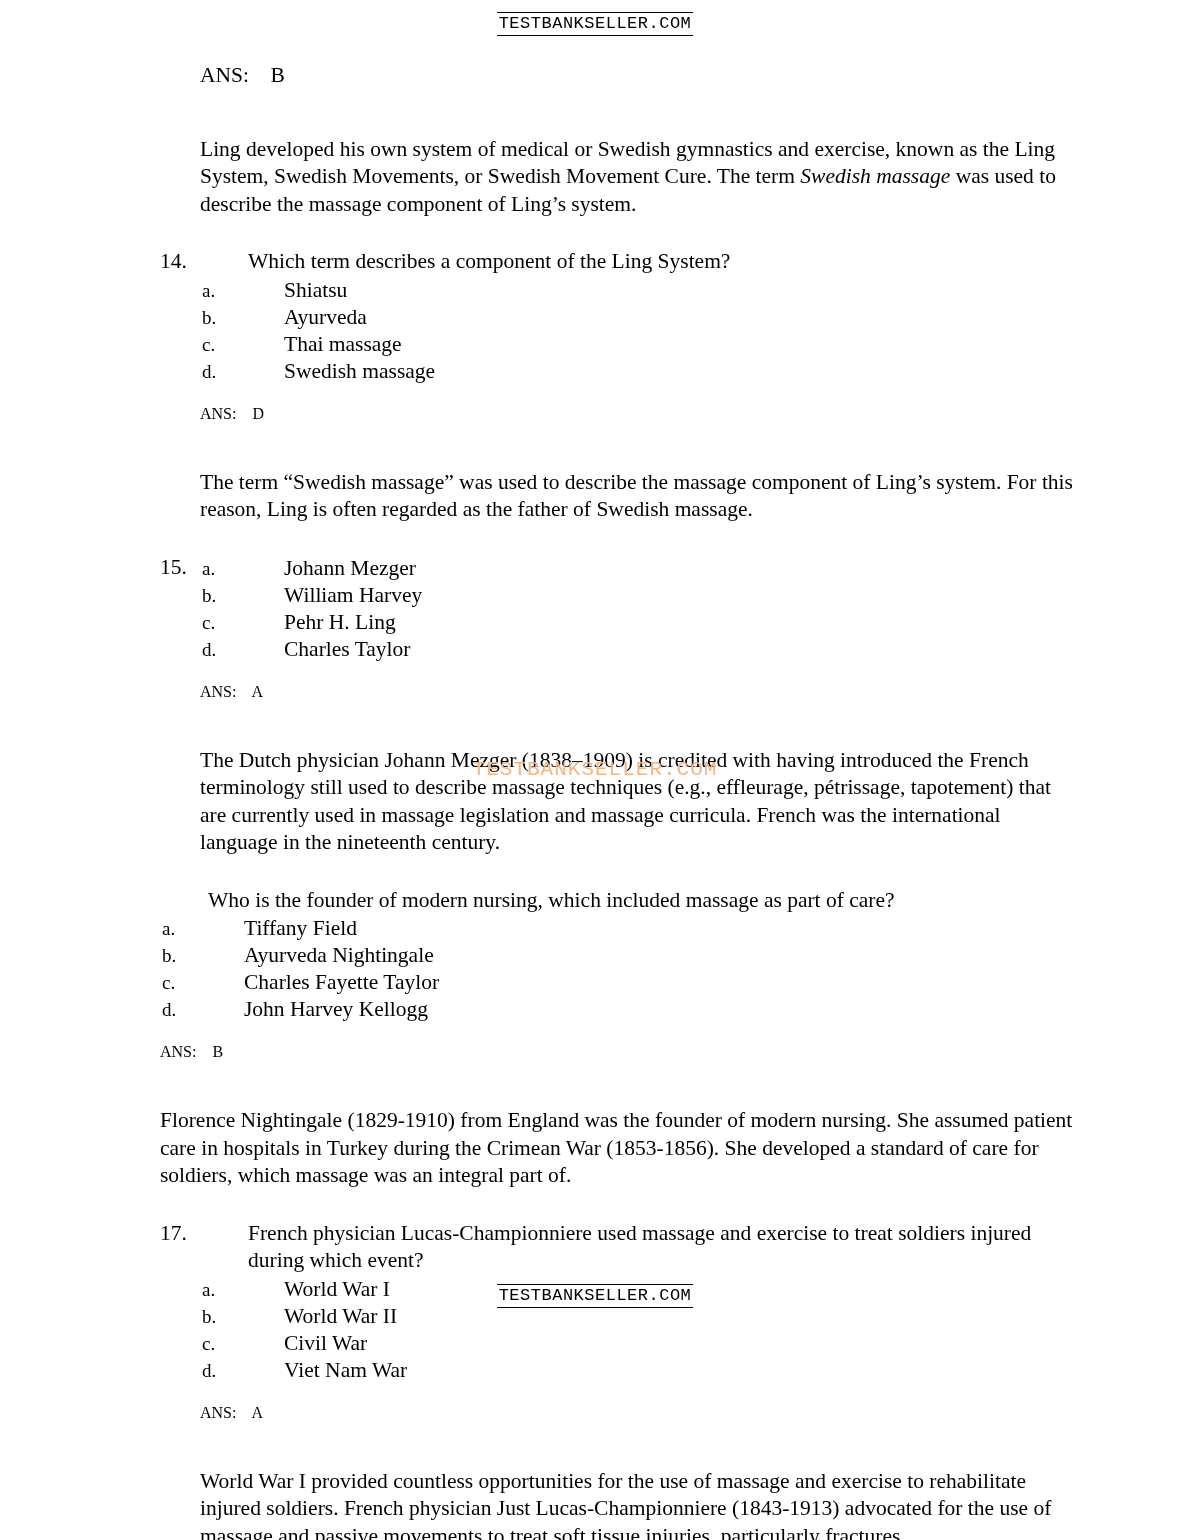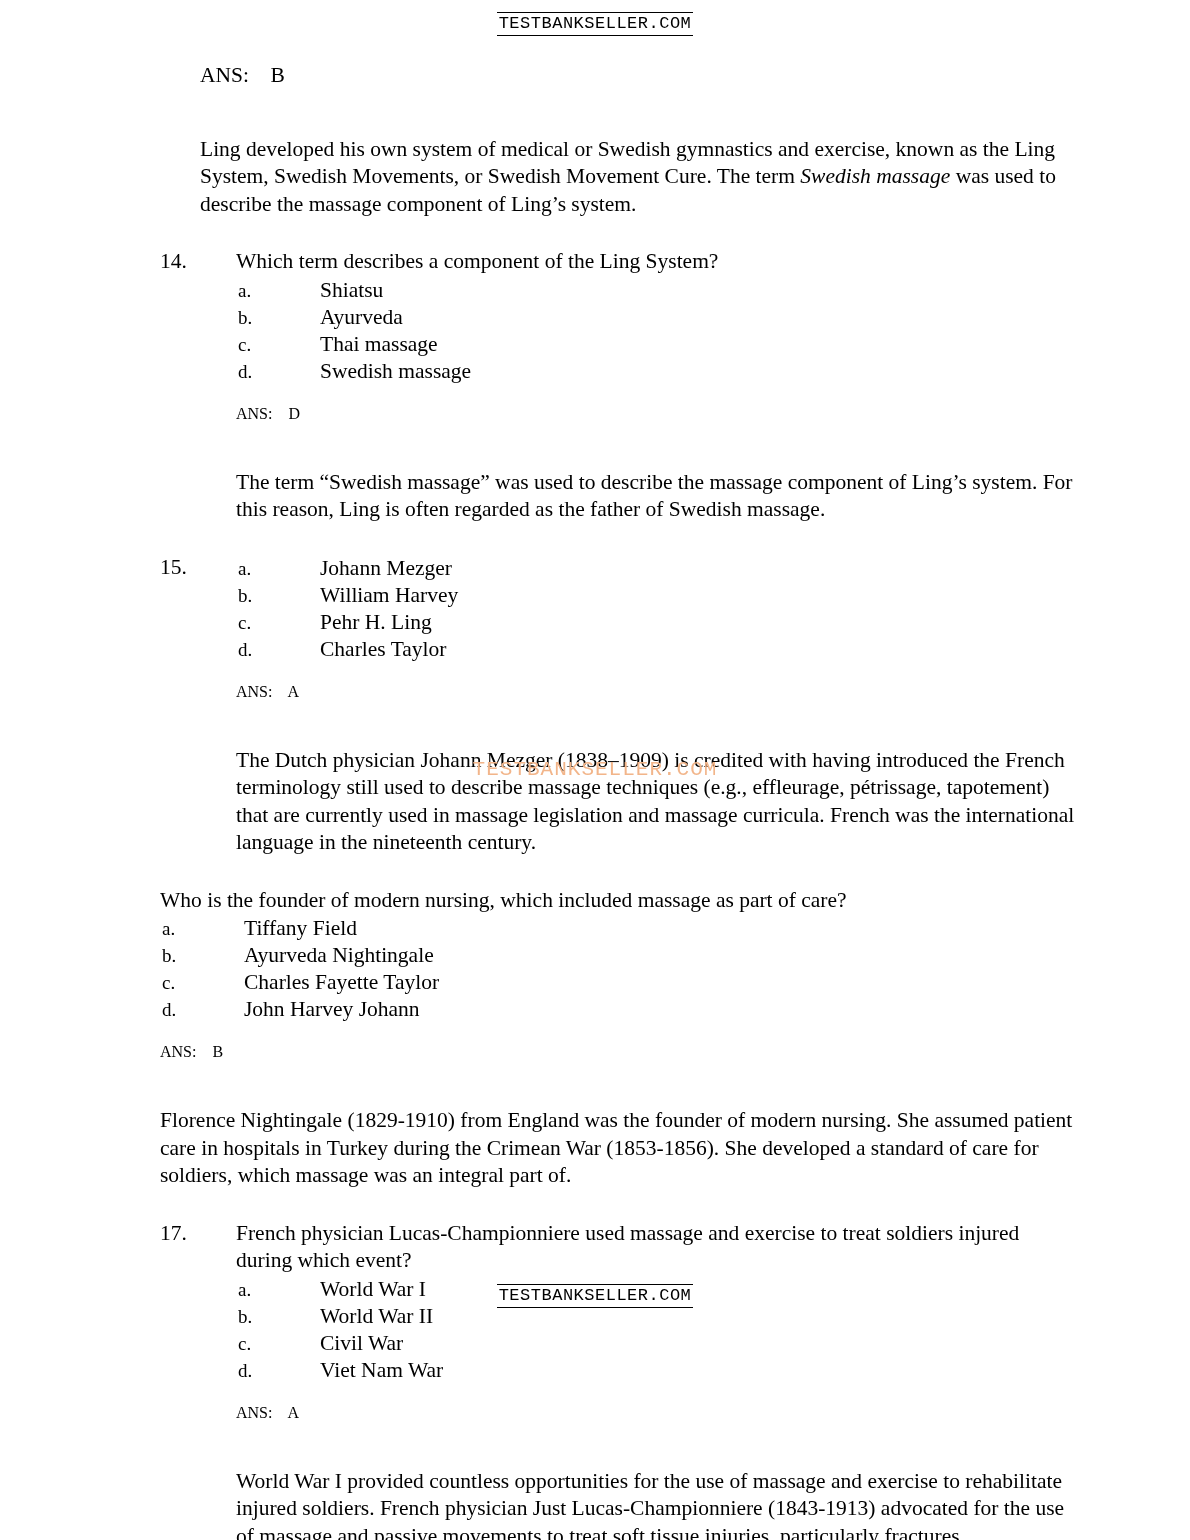--- a/index.html
+++ b/index.html
@@ -58,34 +58,34 @@
   .expl {
     font-size: 21.5px;
     line-height: 27.5px;
     text-align: left;
     margin-top: 46px;
   }
 
   .q-item {
     display: flex;
     margin-top: 30px;
-    gap: 36px;
   }
   .q-num {
     width: 40px;
     flex: 0 0 40px;
     font-size: 21.5px;
     line-height: 27.5px;
   }
   .q-body {
     flex: 1 1 auto;
   }
   .q-text {
     font-size: 21.5px;
     line-height: 27.5px;
+    margin-left: 48px;
   }
   .choices {
     margin-top: 1px;
   }
   .choice {
     display: flex;
     font-size: 21.5px;
     line-height: 27px;
     margin-left: 2px;
   }
@@ -213,21 +213,21 @@
           <div class="choice">
             <span class="choice-letter">b.</span>
             <span class="choice-text">Ayurveda Nightingale</span>
           </div>
           <div class="choice">
             <span class="choice-letter">c.</span>
             <span class="choice-text">Charles Fayette Taylor</span>
           </div>
           <div class="choice">
             <span class="choice-letter">d.</span>
-            <span class="choice-text">John Harvey Johann</span>
+            <span class="choice-text">John Harvey Kellogg</span>
           </div>
         </div>
         <div class="ans-group">
           <div>
             <span>ANS:</span>
             <span>&nbsp;&nbsp;</span>
             <span>B</span>
           </div>
           <div class="expl">Florence Nightingale (1829-1910) from England was the founder of modern nursing. She assumed patient care in hospitals in Turkey during the Crimean War (1853-1856). She developed a standard of care for soldiers, which massage was an integral part of.</div>
         </div>

